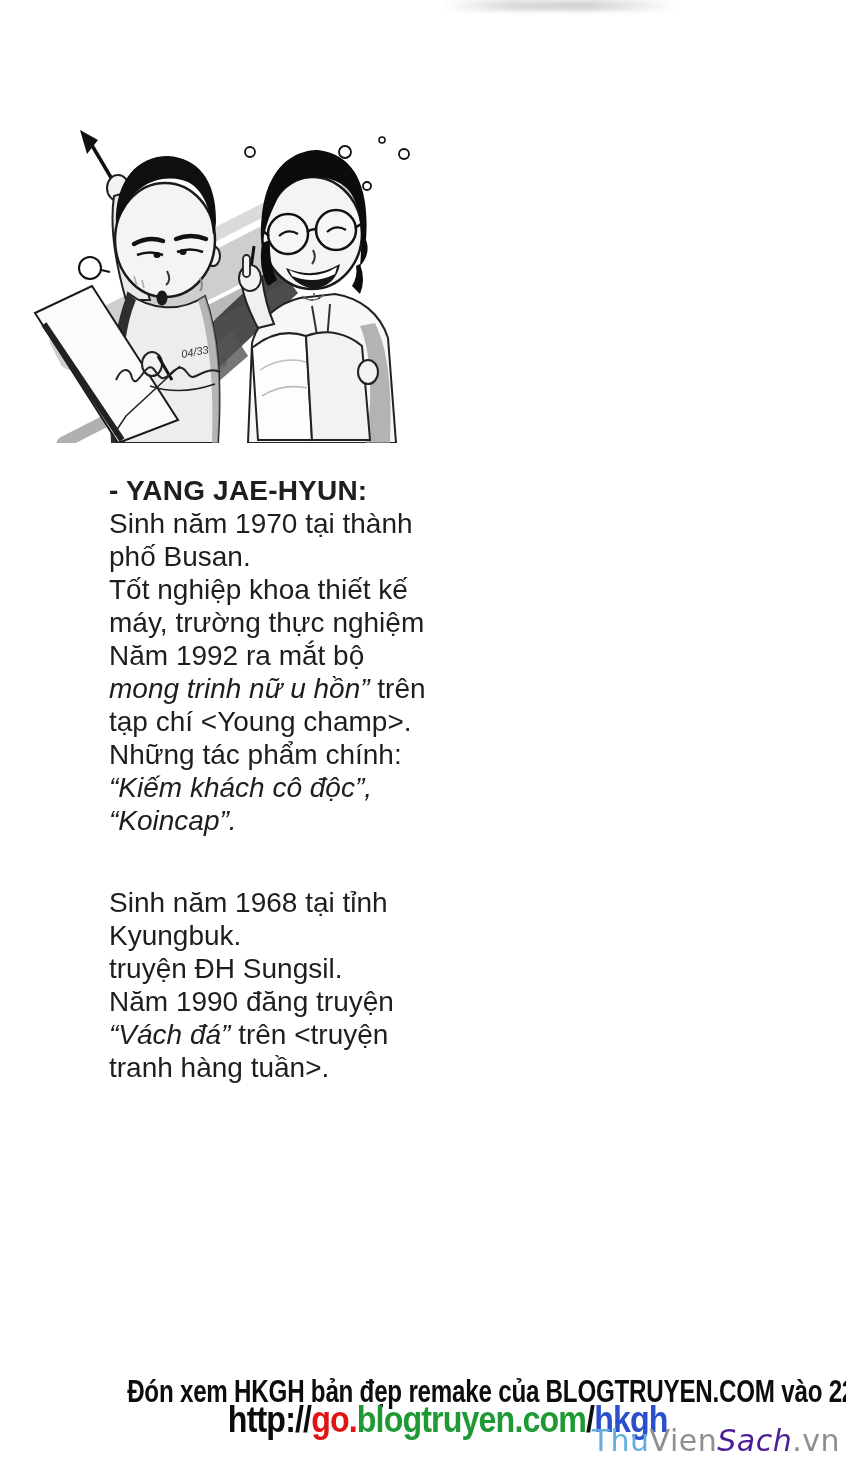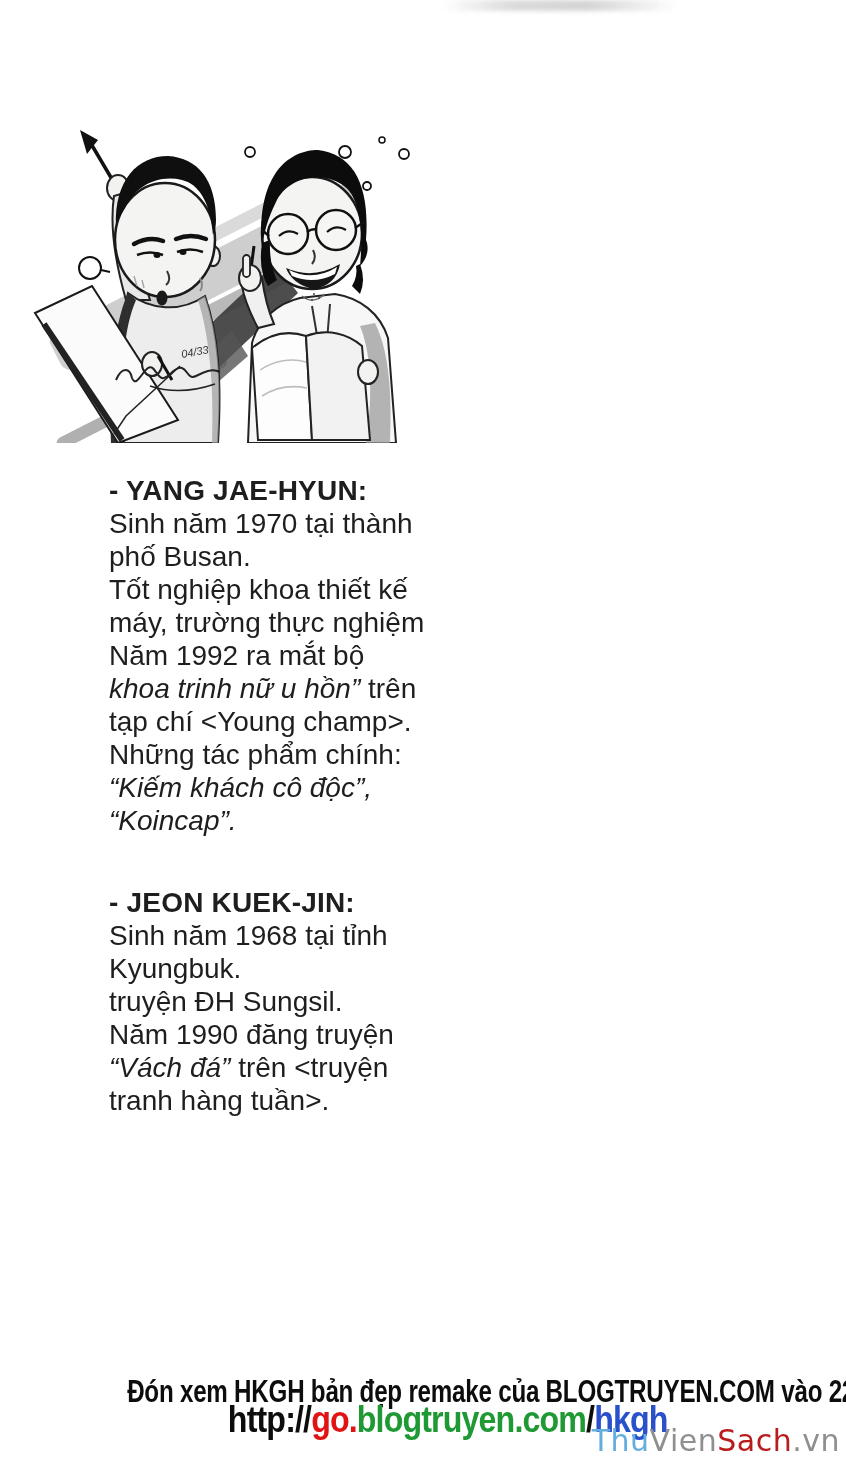--- a/index.html
+++ b/index.html
@@ -147,38 +147,37 @@
   </div>
 
   <div class="bio" id="bio">
       <div class="bio-section">
         <div class="bio-heading">- YANG JAE-HYUN:</div>
         <div class="bio-line"><span>Sinh năm 1970 tại thành</span></div>
         <div class="bio-line"><span>phố Busan.</span></div>
         <div class="bio-line"><span>Tốt nghiệp khoa thiết kế</span></div>
         <div class="bio-line"><span>máy, trường thực nghiệm</span></div>
         <div class="bio-line"><span>Năm 1992 ra mắt bộ</span></div>
-        <div class="bio-line"><span class="it">khoa trinh nữ u hồn”</span><span> trên</span></div>
+        <div class="bio-line"><span class="it">mong trinh nữ u hồn”</span><span> trên</span></div>
         <div class="bio-line"><span>tạp chí &lt;Young champ&gt;.</span></div>
         <div class="bio-line"><span>Những tác phẩm chính:</span></div>
         <div class="bio-line"><span class="it">“Kiếm khách cô độc”,</span></div>
         <div class="bio-line"><span class="it">“Koincap”.</span></div>
       </div>
       <div class="bio-section">
-        <div class="bio-heading">- JEON KUEK-JIN:</div>
         <div class="bio-line"><span>Sinh năm 1968 tại tỉnh</span></div>
         <div class="bio-line"><span>Kyungbuk.</span></div>
         <div class="bio-line"><span>truyện ĐH Sungsil.</span></div>
         <div class="bio-line"><span>Năm 1990 đăng truyện</span></div>
         <div class="bio-line"><span class="it">“Vách đá”</span><span> trên &lt;truyện</span></div>
         <div class="bio-line"><span>tranh hàng tuần&gt;.</span></div>
       </div>
     </div>
 
   <div class="footer-promo">
     <span class="inner">Đón xem HKGH bản đẹp remake của BLOGTRUYEN.COM vào 22h mỗi ngày tại :</span>
   </div>
   <div class="footer-url">
     <span class="inner" id="url"><span style="color: rgb(13, 13, 13);">http://</span><span style="color: rgb(224, 20, 18);">go.</span><span style="color: rgb(31, 153, 51);">blogtruyen.com</span><span style="color: rgb(13, 13, 13);">/</span><span style="color: rgb(43, 80, 204);">hkgh</span></span>
   </div>
-  <div class="watermark" id="watermark"><span style="color: rgb(100, 174, 222);">Thu</span><span style="color: rgb(143, 143, 143); text-align: center;">Vien</span><span style="color: #b91c1c;">Sach</span><span style="color: rgb(143, 143, 143);">.vn</span></div>
+  <div class="watermark" id="watermark"><span style="color: rgb(100, 174, 222);">Thu</span><span style="color: rgb(143, 143, 143); text-align: center;">Vien</span><span style="color: #4c1d95; font-style: italic;">Sach</span><span style="color: rgb(143, 143, 143);">.vn</span></div>
 
 </div>
 
 </body></html>

